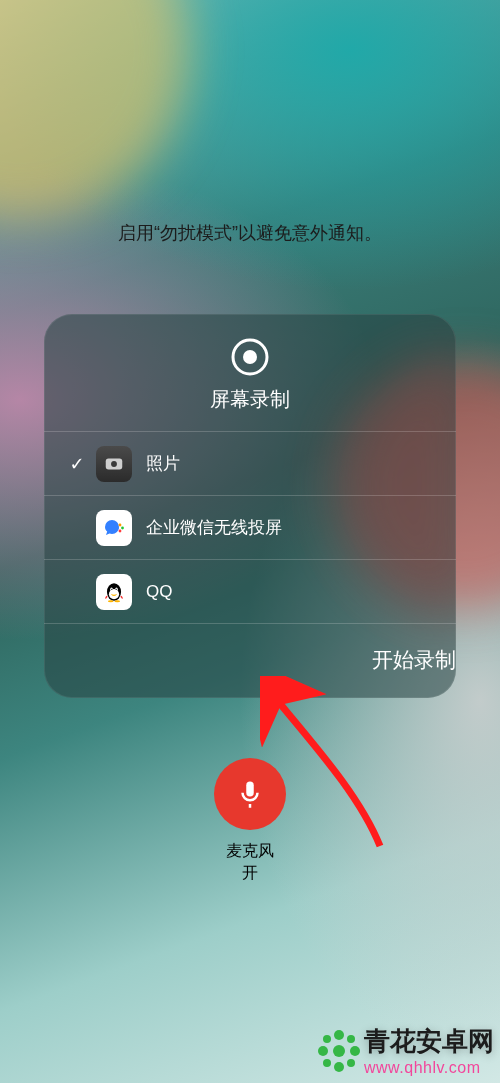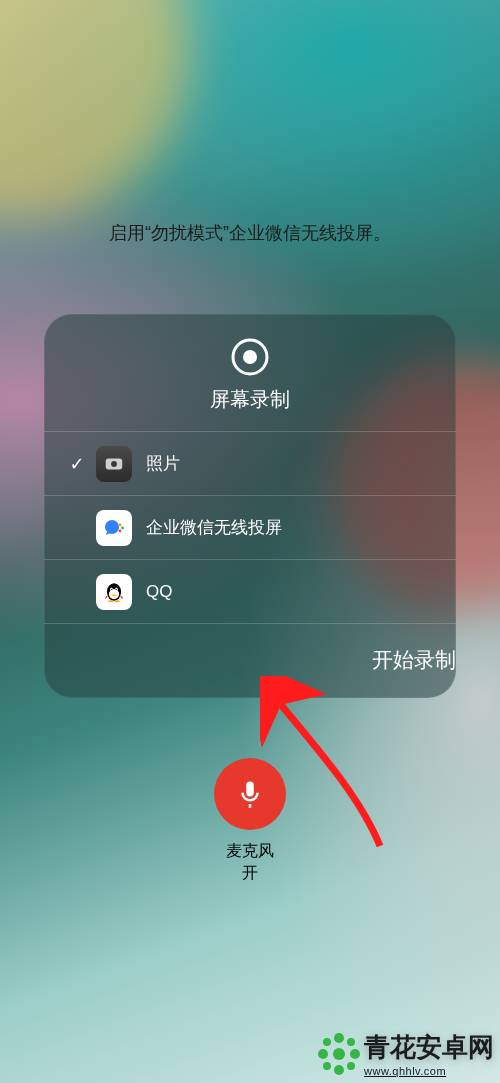--- a/index.html
+++ b/index.html
@@ -122,32 +122,31 @@
       position:absolute;
       right:6px; bottom:6px;
       display:flex;align-items:center;gap:3px;
       font-size:26px;font-weight:700;color:#1c1c1c;
       text-shadow:0 2px 8px rgba(0,0,0,.25);
     }
     .wm-logo{
       width:44px;height:44px;display:inline-block;
     }
     .wm-sub{
-      font-size:11px;font-weight:500;letter-spacing:.5px;color:#0f172a;
+      font-size:16px;font-weight:500;letter-spacing:.5px;color:#ec4899;
       text-shadow:none;
-      text-decoration:underline;
     }
   </style>
 </head>
 <body>
 
 <div class="bg-blobs"></div>
 
 <div class="info-text">
-  <div>启用“勿扰模式”企业微信无线投屏。</div>
+  <div>启用“勿扰模式”以避免意外通知。</div>
 </div>
 
 <div class="sheet">
   <div class="sheet-header">
     <svg class="rec-icon" viewBox="0 0 38 38">
       <circle cx="19" cy="19" r="17" fill="none" stroke="#fff" stroke-width="3"></circle>
       <circle cx="19" cy="19" r="7" fill="#fff"></circle>
     </svg>
     <div class="sheet-title">屏幕录制</div>
   </div>

